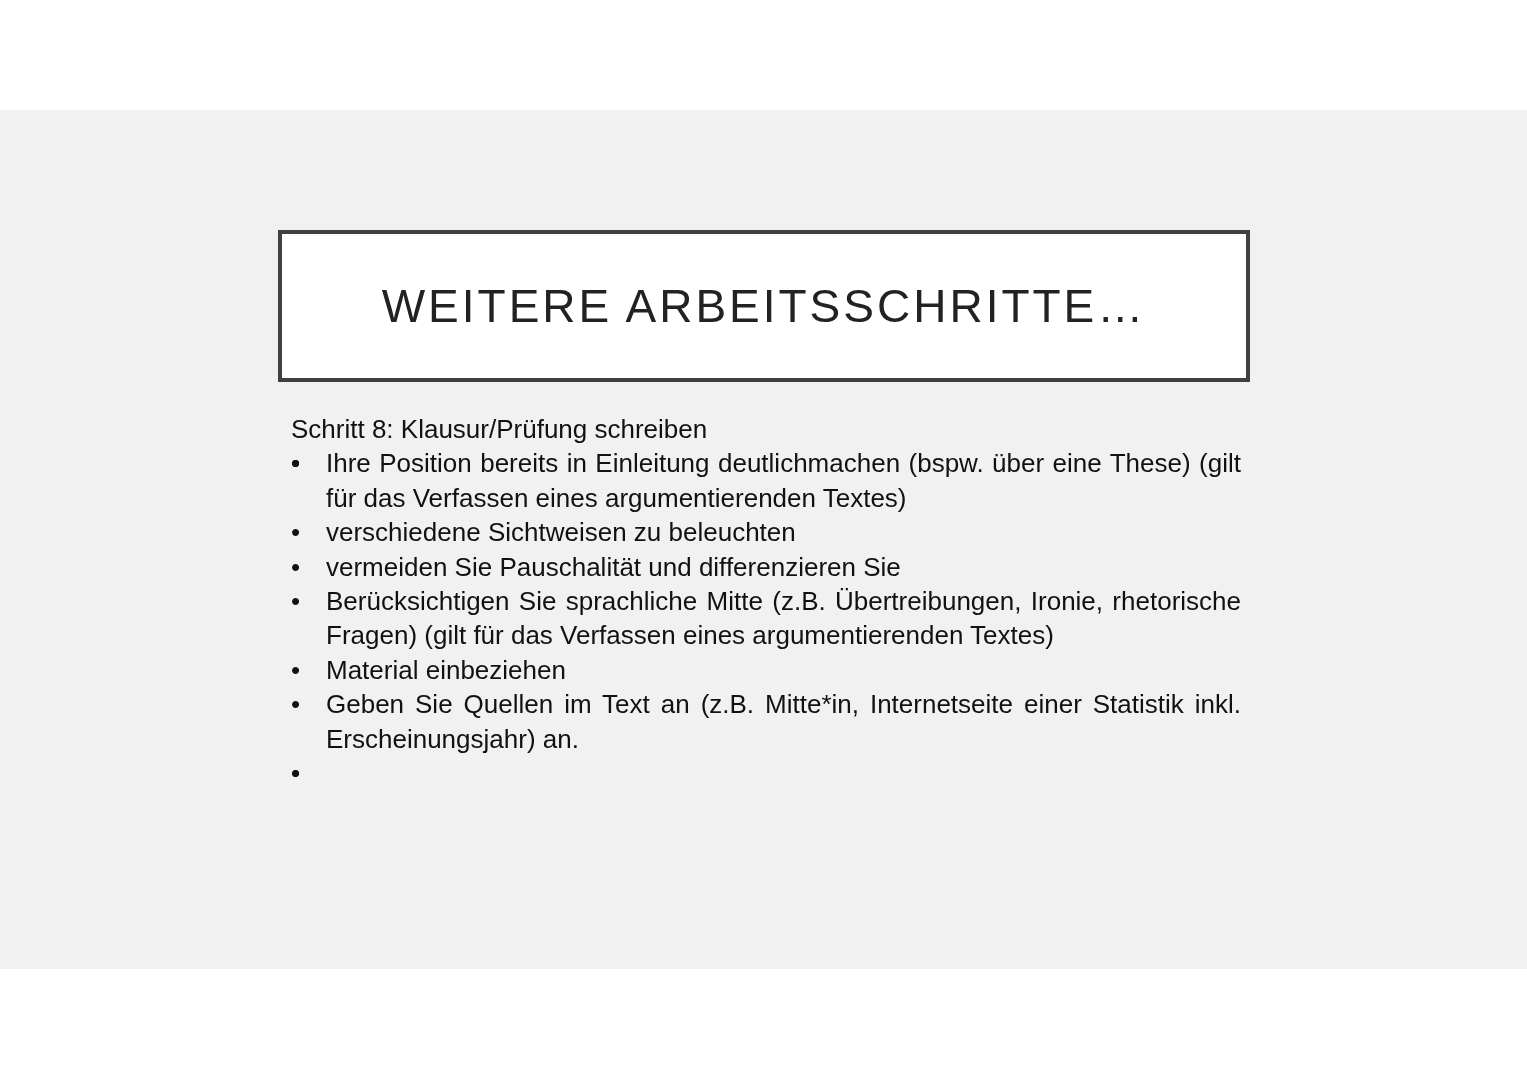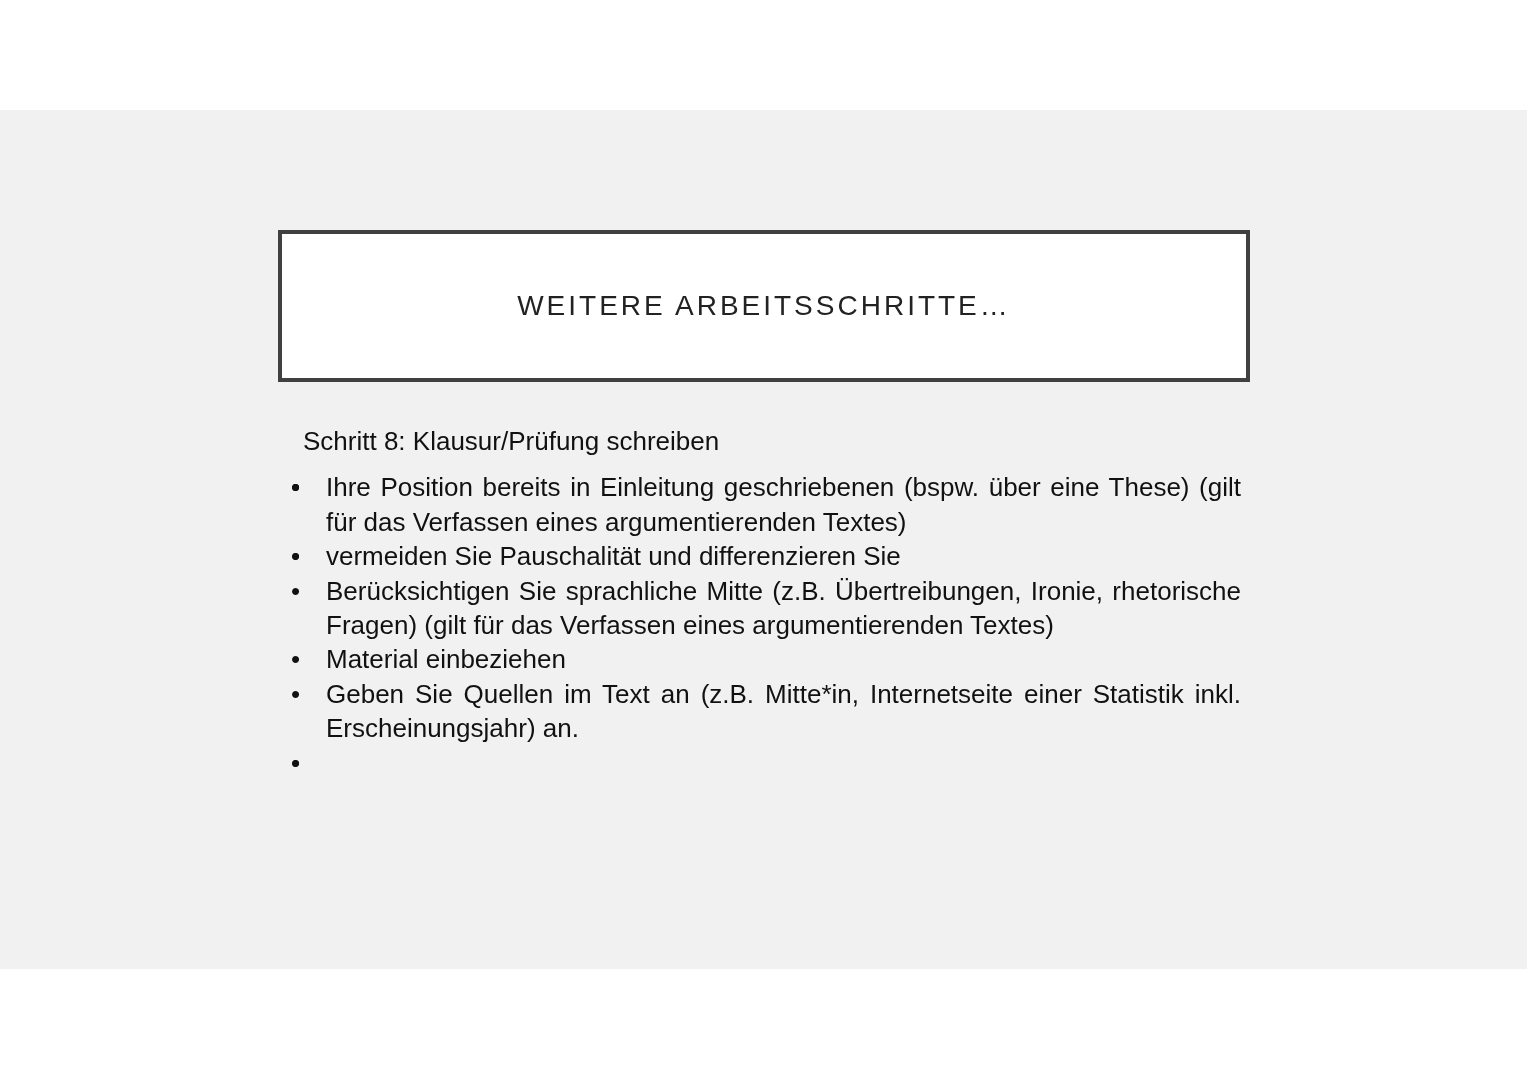--- a/index.html
+++ b/index.html
@@ -2,43 +2,43 @@
 <html><head>
 <meta charset="utf-8">
 <style>
   html, body { margin:0; padding:0; }
   body { width:1527px; height:1080px; background:#ffffff; position:relative; overflow:hidden;
          font-family:"Liberation Sans", "DejaVu Sans", sans-serif; }
   .slide { position:absolute; left:0; top:110px; width:1527px; height:859px; background:#f1f1f1; }
   .title-box { position:absolute; left:278px; top:230px; width:964px; height:144px;
                border:4px solid #404040; background:#ffffff;
                display:flex; align-items:center; justify-content:center; }
-  .title { font-size:28px; letter-spacing:3px; color:#222; font-weight:normal; padding-top:0px; }
+  .title { font-size:46px; letter-spacing:3px; color:#222; font-weight:normal; padding-top:0px; }
   .content { position:absolute; left:291px; top:412px; width:950px; color:#111; font-size:26px; line-height:34.4px; }
-  .heading { margin:12px; }
+  .heading { margin:0; }
   ul { list-style:none; margin:0; padding:0; }
   li { position:relative; padding-left:35px; text-align:justify; }
   li .bullet { position:absolute; left:0; top:0; }
 </style>
 </head>
 <body>
 
 <div class="slide"></div>
 
 <div class="title-box">
   <div class="title">WEITERE ARBEITSSCHRITTE…</div>
 </div>
 
 <div class="content">
   <p class="heading">Schritt 8: Klausur/Prüfung schreiben</p>
   <ul>
     <li><span class="bullet">•</span></li>
     <li><span class="bullet">•</span></li>
-    <li><span class="bullet">•</span><span>Ihre Position bereits in Einleitung geschriebenen (bspw. über eine These) (gilt für das Verfassen eines argumentierenden Textes)</span></li>
-    <li><span class="bullet">•</span></li>
+    <li><span class="bullet">•</span><span>Ihre Position bereits in Einleitung deutlichmachen (bspw. über eine These) (gilt für das Verfassen eines argumentierenden Textes)</span></li>
+    <li><span class="bullet">•</span><span>verschiedene Sichtweisen zu beleuchten</span></li>
     <li><span class="bullet">•</span><span>vermeiden Sie Pauschalität und differenzieren Sie</span></li>
     <li><span class="bullet">•</span><span>Berücksichtigen Sie sprachliche Mitte (z.B. Übertreibungen, Ironie, rhetorische Fragen) (gilt für das Verfassen eines argumentierenden Textes)</span></li>
     <li><span class="bullet">•</span><span>Material einbeziehen</span></li>
     <li><span class="bullet">•</span><span>Geben Sie Quellen im Text an (z.B. Mitte*in, Internetseite einer Statistik inkl. Erscheinungsjahr) an.</span></li>
     <li><span class="bullet">•</span></li>
     <li><span class="bullet">•</span></li>
   </ul>
 </div>
 
 </body></html>

